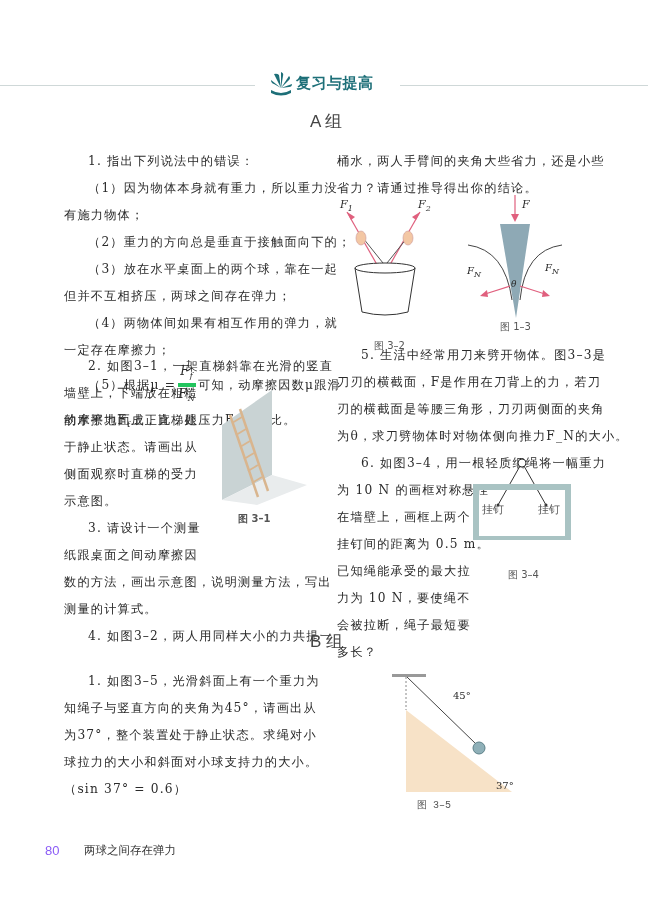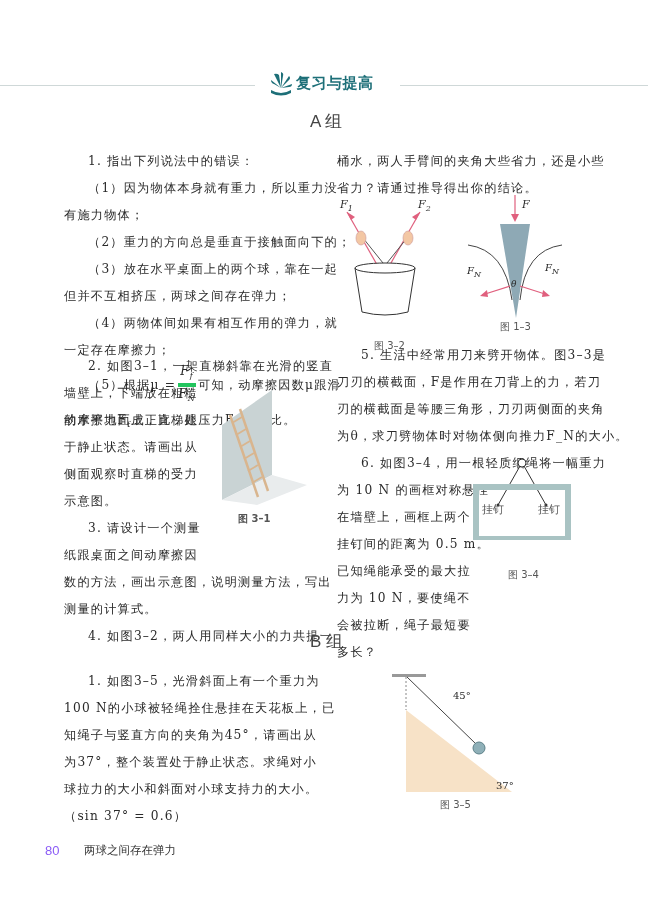--- a/index.html
+++ b/index.html
@@ -165,34 +165,33 @@
     <rect x="6" y="32" width="92" height="52" fill="none" stroke="#a9c3c3" stroke-width="6"></rect>
   </svg>
 </div>
 <div class="cap" style="left:482px;top:502px;font-size:11px;">挂钉</div>
 <div class="cap" style="left:538px;top:502px;font-size:11px;">挂钉</div>
 <div class="cap" style="left:508px;top:568px;">图 3–4</div>
 
 <div class="group" style="left:310px;top:630px;">B 组</div>
 <div class="p" style="left:64px;top:668px;width:290px;">
   <span class="line ind">1. 如图3–5，光滑斜面上有一个重力为</span>
-  <span class="line">100 N的小球被轻绳拴住悬挂在天花板上，已</span>
   <span class="line">知绳子与竖直方向的夹角为45°，请画出从</span>
   <span class="line">为37°，整个装置处于静止状态。求绳对小</span>
   <span class="line">球拉力的大小和斜面对小球支持力的大小。</span>
   <span class="line">（sin 37° = 0.6）</span>
 </div>
 
 <div class="abs" style="left:388px;top:670px;width:130px;height:125px;">
   <svg width="130" height="125" viewBox="0 0 130 125">
     <rect x="4" y="4" width="34" height="3" fill="#999"></rect>
     <polygon points="18,40 18,122 124,122" fill="#f7e2c7"></polygon>
     <line x1="18" y1="7" x2="18" y2="40" stroke="#888" stroke-dasharray="2,2" stroke-width="1"></line>
     <line x1="19" y1="7" x2="88" y2="74" stroke="#444" stroke-width="1"></line>
     <circle cx="91" cy="78" r="6" fill="#8fb0b8" stroke="#5d8189" stroke-width="1"></circle>
   </svg>
 </div>
 <div class="abs" style="left:408px;top:690px;font-size:10px;padding-left:45px;">45°</div>
 <div class="abs" style="left:496px;top:780px;font-size:10px;text-align:right;">37°</div>
-<div class="cap" style="left:440px;top:798px;">图 3–5</div>
+<div class="cap" style="left:417px;top:798px;font-family:Liberation Mono, monospace;">图 3–5</div>
 
 <div class="footer-num">80</div>
 <div class="footer-book">两球之间存在弹力</div>
 
 </body></html>

